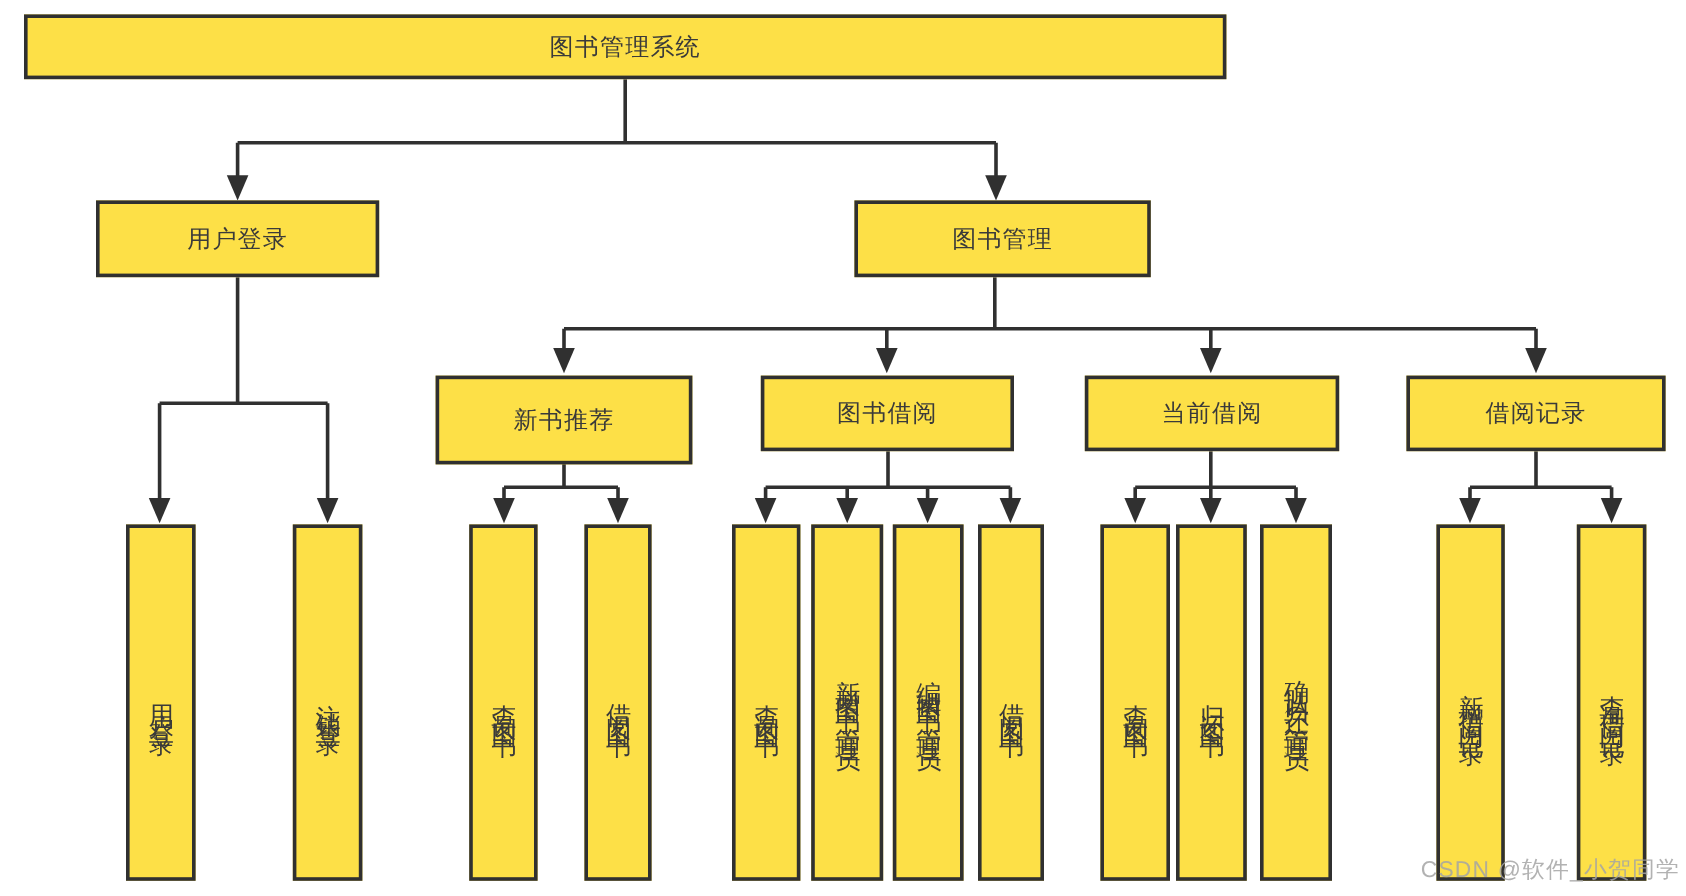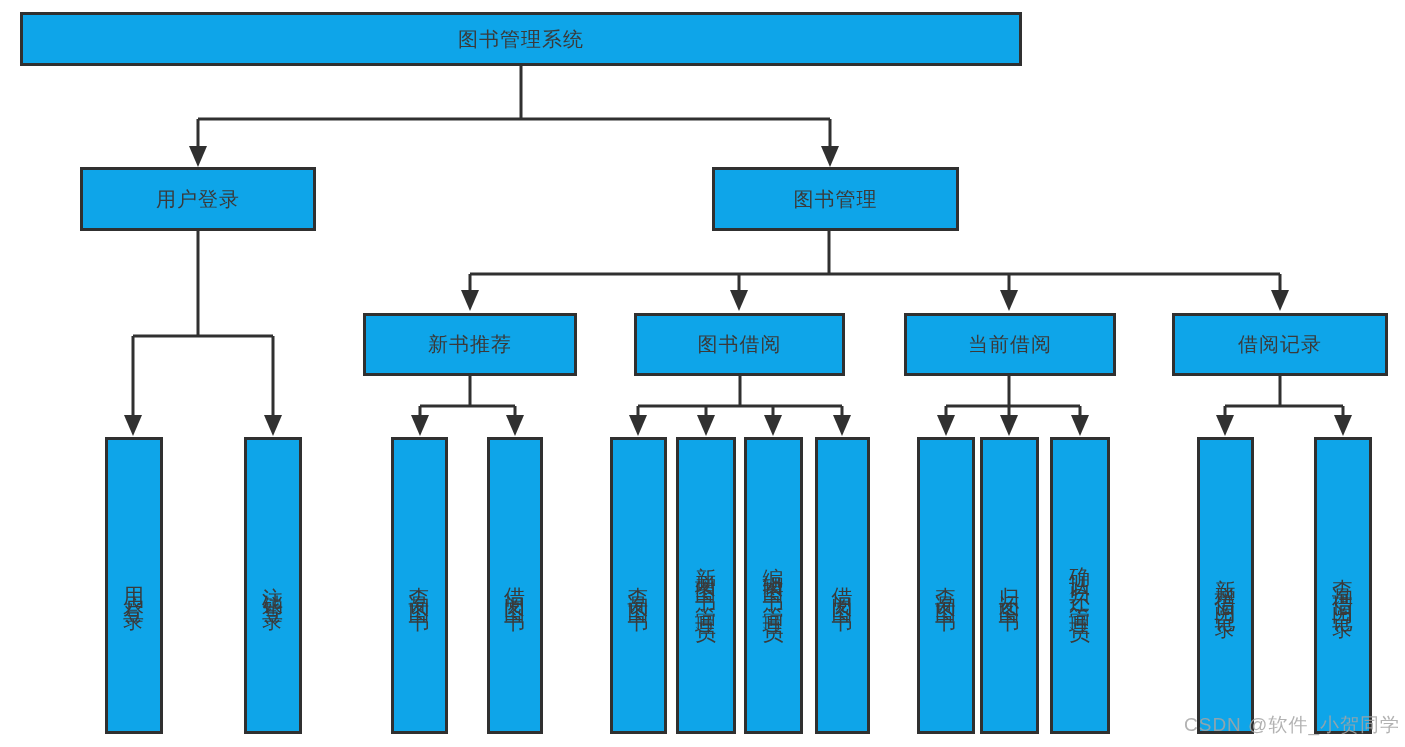--- a/index.html
+++ b/index.html
@@ -17,21 +17,21 @@
   }
   .wires {
     position: absolute;
     left: 0;
     top: 0;
     pointer-events: none;
   }
   .box {
     position: absolute;
     box-sizing: border-box;
-    background: #0ea5e9;
+    background: #fde047;
     border: 3px solid #303030;
     display: flex;
     align-items: center;
     justify-content: center;
     color: #3a3a3a;
   }
   .box.h span {
     font-size: 20px;
     letter-spacing: 1px;
     white-space: nowrap;
@@ -109,21 +109,21 @@
     <span>图书管理</span>
   </div>
 
   <div class="box v" style="left:105px; top:437px; width:58px; height:297px">
     <span>用户登录</span>
   </div>
   <div class="box v" style="left:244px; top:437px; width:58px; height:297px">
     <span>注销登录</span>
   </div>
 
-  <div class="box h" style="left:363px; top:313px; width:214px; height:63px">
+  <div class="box h" style="left:363px; top:313px; width:214px; height:74px">
     <span>新书推荐</span>
   </div>
   <div class="box h" style="left:904px; top:313px; width:212px; height:63px">
     <span>当前借阅</span>
   </div>
   <div class="box h" style="left:634px; top:313px; width:211px; height:63px">
     <span>图书借阅</span>
   </div>
   <div class="box h" style="left:1172px; top:313px; width:216px; height:63px">
     <span>借阅记录</span>

